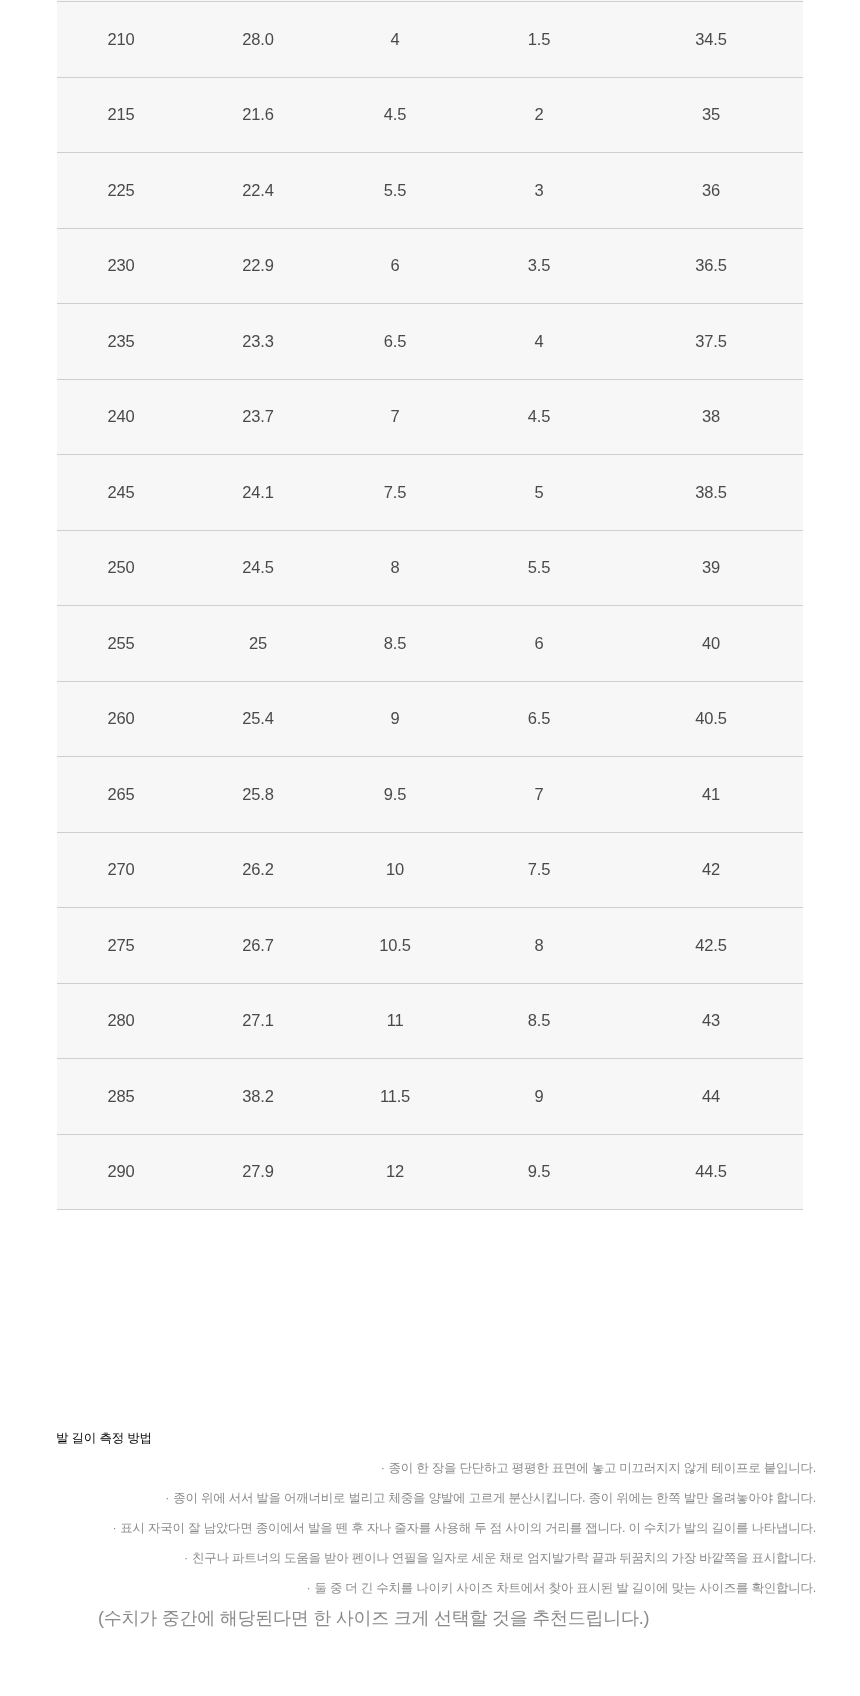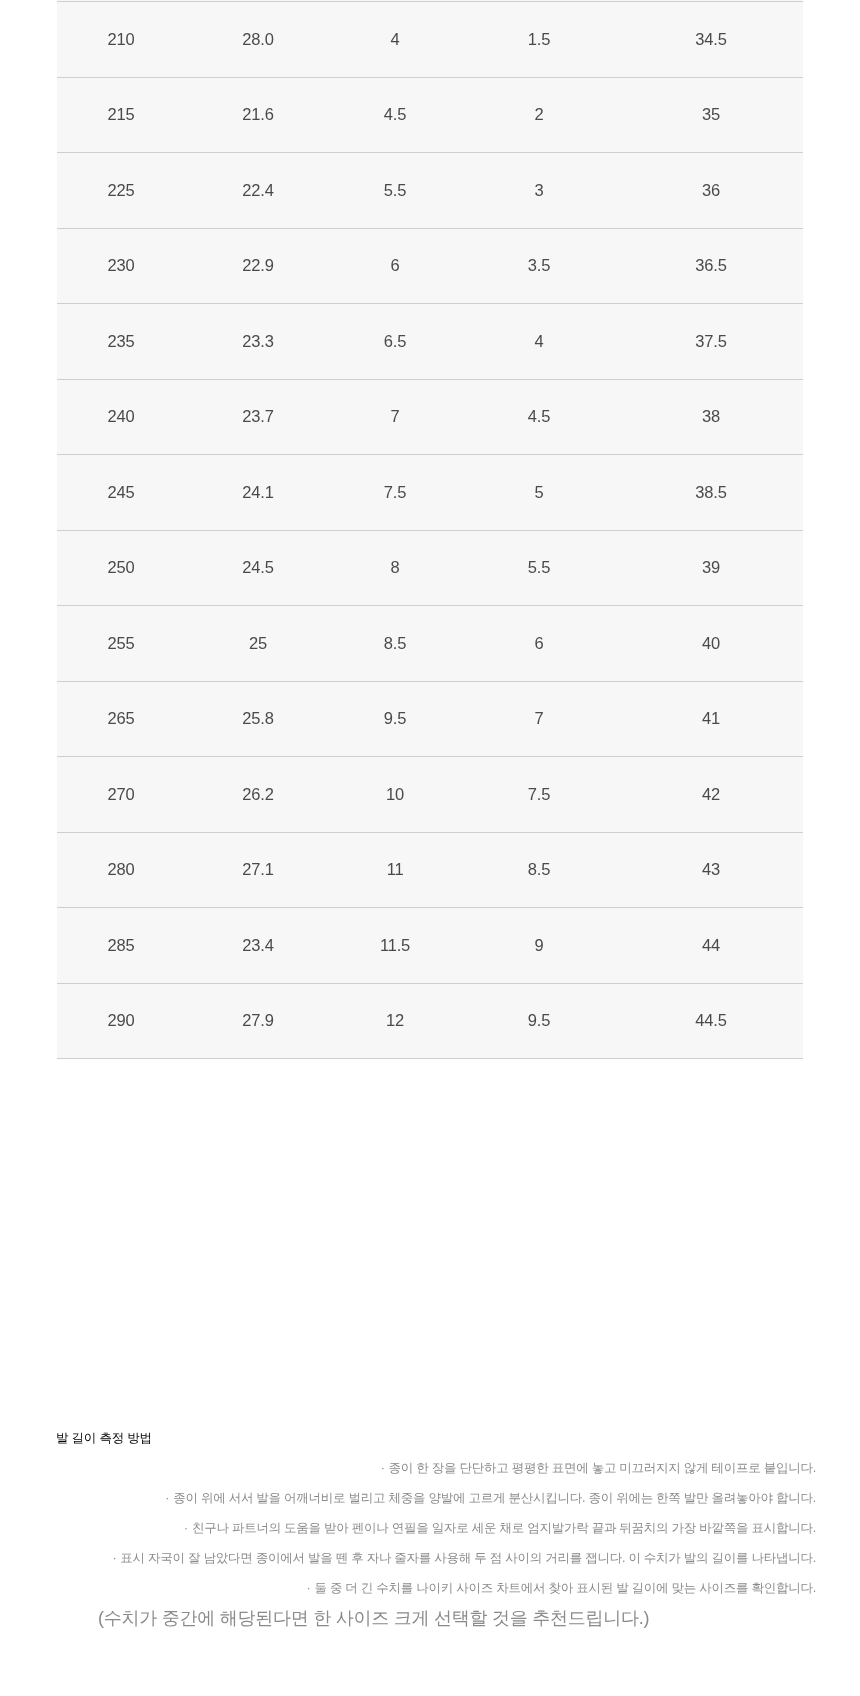--- a/index.html
+++ b/index.html
@@ -185,61 +185,75 @@
           <td>39</td>
         </tr>
         <tr>
           <td>255</td>
           <td>25</td>
           <td>8.5</td>
           <td>6</td>
           <td>40</td>
         </tr>
         <tr>
+          <td>260</td>
+          <td>25.4</td>
+          <td>9</td>
+          <td>6.5</td>
+          <td>40.5</td>
+        </tr>
+        <tr>
           <td>265</td>
           <td>25.8</td>
           <td>9.5</td>
           <td>7</td>
           <td>41</td>
         </tr>
         <tr>
           <td>270</td>
           <td>26.2</td>
           <td>10</td>
           <td>7.5</td>
           <td>42</td>
         </tr>
         <tr>
+          <td>275</td>
+          <td>26.7</td>
+          <td>10.5</td>
+          <td>8</td>
+          <td>42.5</td>
+        </tr>
+        <tr>
           <td>280</td>
           <td>27.1</td>
           <td>11</td>
           <td>8.5</td>
           <td>43</td>
         </tr>
         <tr>
           <td>285</td>
-          <td>23.4</td>
+          <td>38.2</td>
           <td>11.5</td>
           <td>9</td>
           <td>44</td>
         </tr>
         <tr>
           <td>290</td>
           <td>27.9</td>
           <td>12</td>
           <td>9.5</td>
           <td>44.5</td>
         </tr>
       </tbody>
   </table>
 </div>
 
 <div class="notes">
   <p class="notes-title">발 길이 측정 방법</p>
   <ul class="notes-list">
       <li><span class="bullet">·</span><span>종이 한 장을 단단하고 평평한 표면에 놓고 미끄러지지 않게 테이프로 붙입니다.</span></li>
       <li><span class="bullet">·</span><span>종이 위에 서서 발을 어깨너비로 벌리고 체중을 양발에 고르게 분산시킵니다. 종이 위에는 한쪽 발만 올려놓아야 합니다.</span></li>
+      <li><span class="bullet">·</span><span>표시 자국이 잘 남았다면 종이에서 발을 뗀 후 자나 줄자를 사용해 두 점 사이의 거리를 잽니다. 이 수치가 발의 길이를 나타냅니다.</span></li>
       <li><span class="bullet">·</span><span>친구나 파트너의 도움을 받아 펜이나 연필을 일자로 세운 채로 엄지발가락 끝과 뒤꿈치의 가장 바깥쪽을 표시합니다.</span></li>
-      <li><span class="bullet">·</span><span>표시 자국이 잘 남았다면 종이에서 발을 뗀 후 자나 줄자를 사용해 두 점 사이의 거리를 잽니다. 이 수치가 발의 길이를 나타냅니다.</span></li>
       <li><span class="bullet">·</span><span>둘 중 더 긴 수치를 나이키 사이즈 차트에서 찾아 표시된 발 길이에 맞는 사이즈를 확인합니다.</span></li>
     </ul>
   <div class="note-extra">(수치가 중간에 해당된다면 한 사이즈 크게 선택할 것을 추천드립니다.)</div>
 </div>
 
 </body></html>

